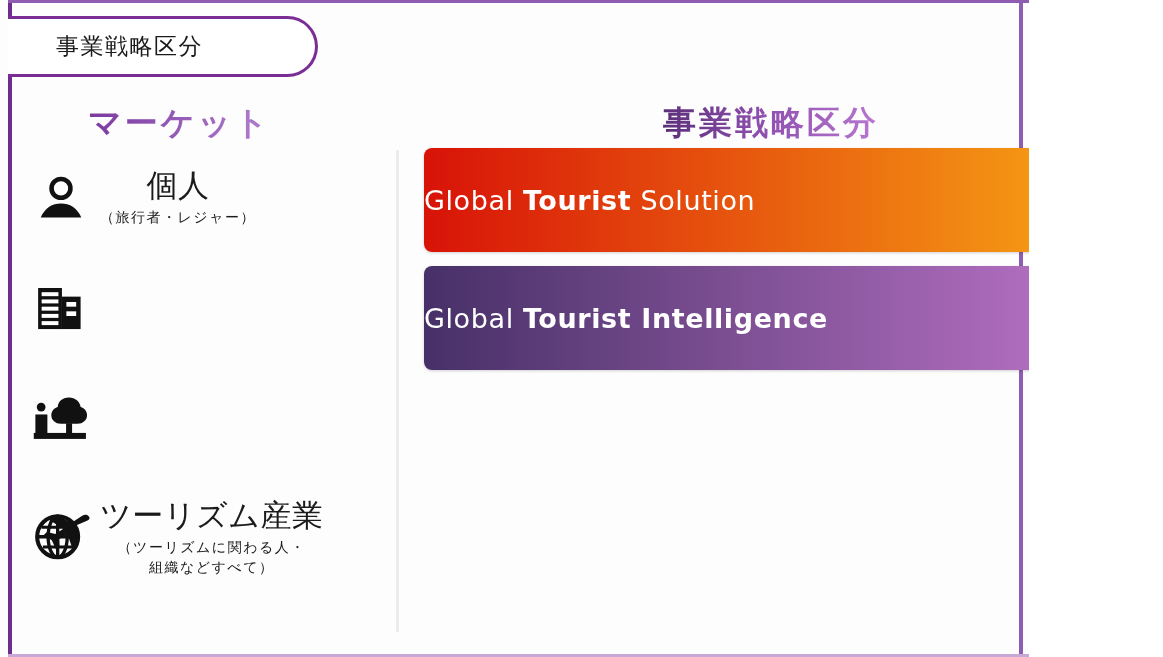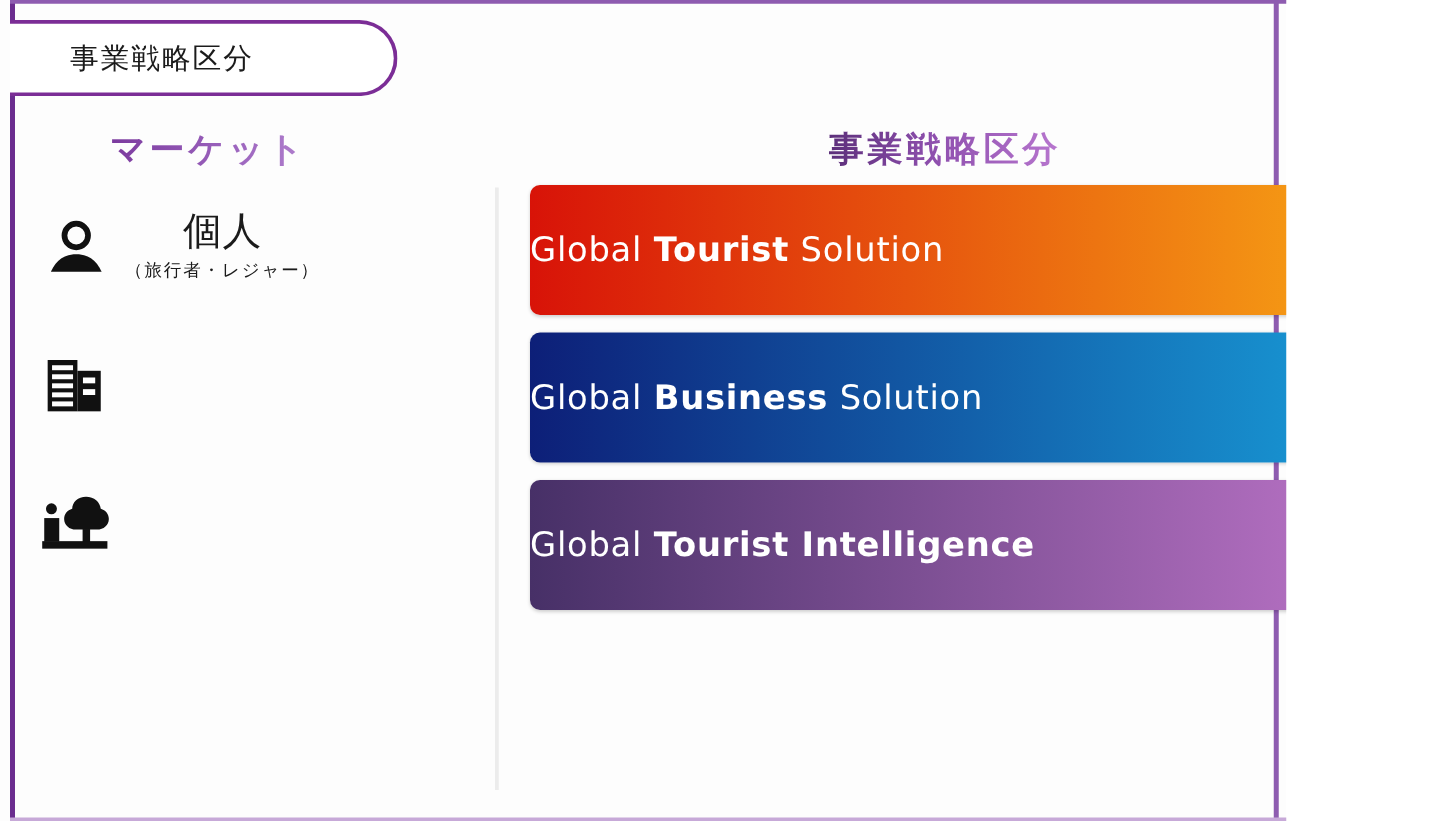--- a/index.html
+++ b/index.html
@@ -73,21 +73,21 @@
     margin-left: 48px;
     font-size: 23px;
     color: #1b1b1b;
     letter-spacing: 1.5px;
     font-family: "DejaVu Sans", "Liberation Sans", sans-serif;
   }
 
   
   .heading {
     position: absolute;
-    font-size: 28px;
+    font-size: 33px;
     font-weight: bold;
     letter-spacing: 3px;
     font-family: Liberation Mono, monospace;
     background: linear-gradient(90deg, #7b3a9e 0%, #9b63bd 60%, #b07fcd 100%);
     -webkit-background-clip: text;
     background-clip: text;
     color: transparent;
     -webkit-text-fill-color: transparent;
     white-space: nowrap;
   }
@@ -241,36 +241,52 @@
           <rect x="1.9" y="9.6" width="5.2" height="8.2" fill="#111"></rect>
           <path d="M16.4 2.2 C13.6 2.2 11.6 4.1 11.6 6.4 C9.9 6.9 8.8 8.3 8.8 9.9
                    C8.8 12.0 10.6 13.6 12.9 13.6 L20.2 13.6 C22.5 13.6 24.3 12.0 24.3 9.9
                    C24.3 8.3 23.2 6.9 21.5 6.4 C21.3 4.1 19.2 2.2 16.4 2.2 Z" fill="#111"></path>
           <rect x="15.2" y="13.4" width="2.6" height="4.6" fill="#111"></rect>
           <rect x="1.2" y="17.6" width="22.6" height="2.6" fill="#111"></rect>
         </svg>
       </div>
     </div>
 
+    <div class="market-item">
+      <div class="market-icon">
+        <svg width="64" height="62" viewBox="0 0 26 26" aria-hidden="true">
+          <circle cx="11.6" cy="15.0" r="8.6" fill="none" stroke="#111" stroke-width="1.7"></circle>
+          <ellipse cx="11.6" cy="15.0" rx="4.0" ry="8.6" fill="none" stroke="#111" stroke-width="1.4"></ellipse>
+          <line x1="3.0" y1="15.0" x2="20.2" y2="15.0" stroke="#111" stroke-width="1.4"></line>
+          <line x1="11.6" y1="6.4" x2="11.6" y2="23.6" stroke="#111" stroke-width="1.4"></line>
+          <path d="M4.8 11.0 L18.4 11.0 M5.4 19.3 L17.9 19.3" stroke="#111" stroke-width="1.2" fill="none"></path>
+          <path d="M24.8 6.6 C24.2 5.6 22.9 5.5 21.9 6.2 L17.6 9.0 L10.4 6.0
+                   C9.7 5.7 9.0 5.9 8.5 6.4 L7.4 7.5 L14.0 11.6 L10.6 13.8
+                   L7.2 13.0 L5.9 14.0 L9.2 16.6 L11.0 20.5 L12.4 19.5 L12.2 16.0
+                   L15.6 13.6 L18.0 20.6 L19.4 19.8 C20.0 19.4 20.3 18.8 20.2 18.1
+                   L19.0 10.4 L23.9 8.3 C24.9 7.9 25.2 7.3 24.8 6.6 Z" fill="#111"></path>
+        </svg>
+      </div>
+      <div class="market-text">
+        <div class="market-title">ツーリズム産業</div>
+        <div class="market-sub">（ツーリズムに関わる人・
+組織などすべて）</div>
+      </div>
+    </div>
 
   </div>
 
   <div class="bars">
 
     <div class="bar" id="bar0" style="background: linear-gradient(90deg, rgb(216, 19, 8) 0%, rgb(249, 172, 22) 100%);">
       <div class="bar-label">
         <span>Global </span><b>Tourist</b><span> Solution</span>
       </div>
     </div>
 
-    <div class="bar" id="bar1" style="background: linear-gradient(90deg, rgb(13, 31, 120) 0%, rgb(25, 163, 221) 100%);">
-      <div class="bar-label">
-        <span>Global </span><b>Business</b><span> Solution</span>
-      </div>
-    </div>
 
 
     <div class="bar" id="bar3" style="background: linear-gradient(90deg, rgb(71, 48, 103) 0%, rgb(193, 119, 204) 100%);">
       <div class="bar-label">
         <span>Global </span><b>Tourist Intelligence</b><span></span>
       </div>
     </div>
 
   </div>
 

